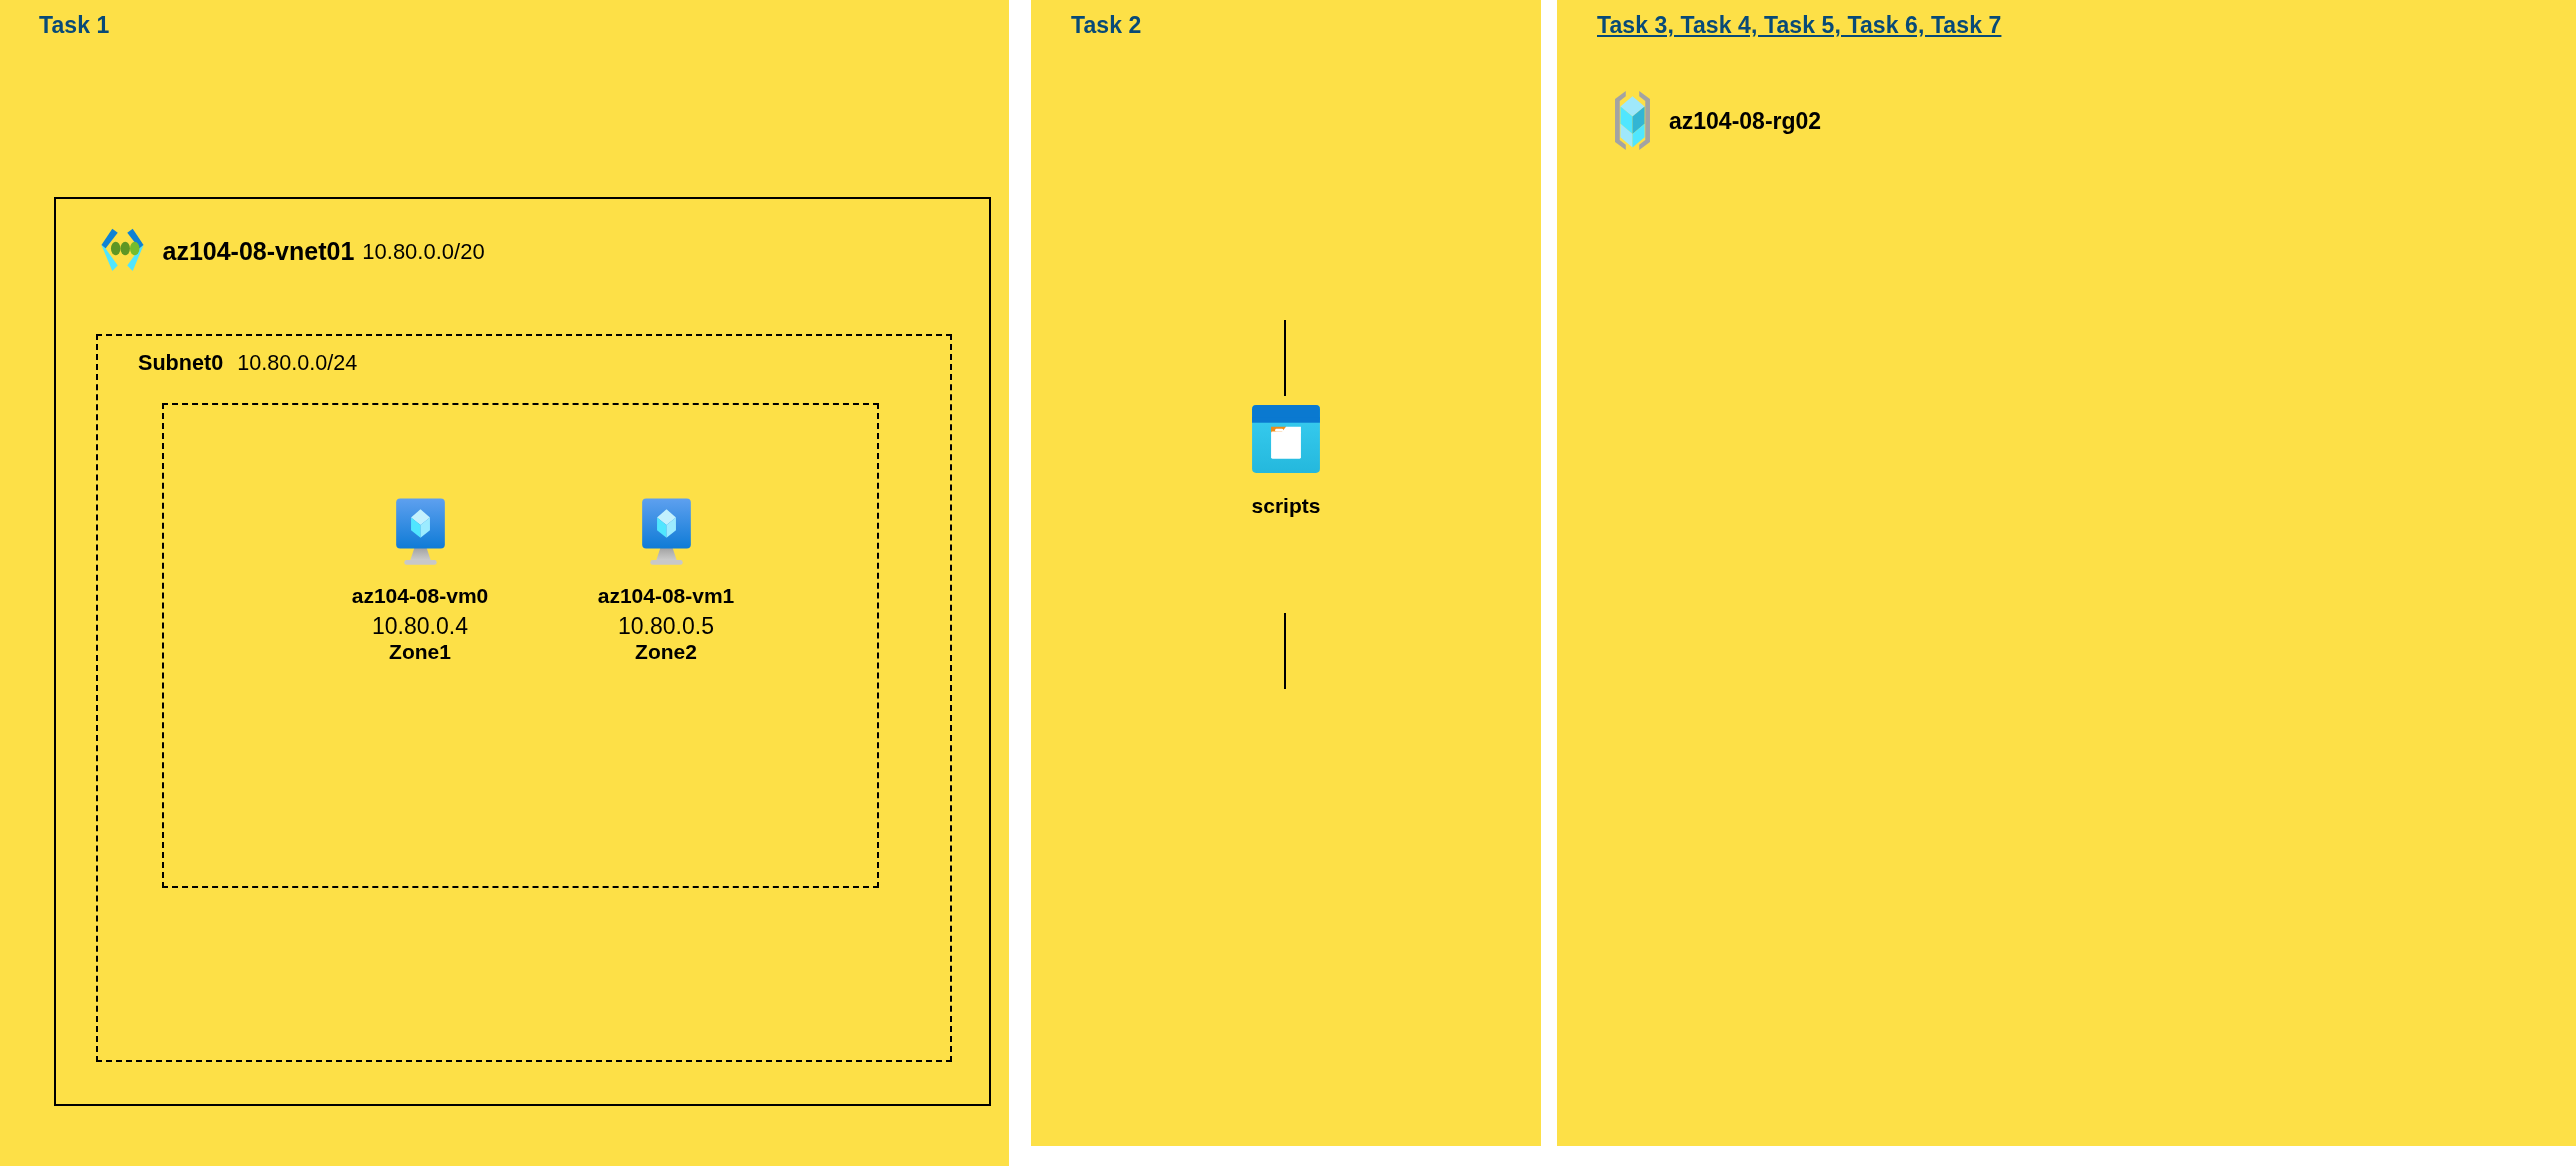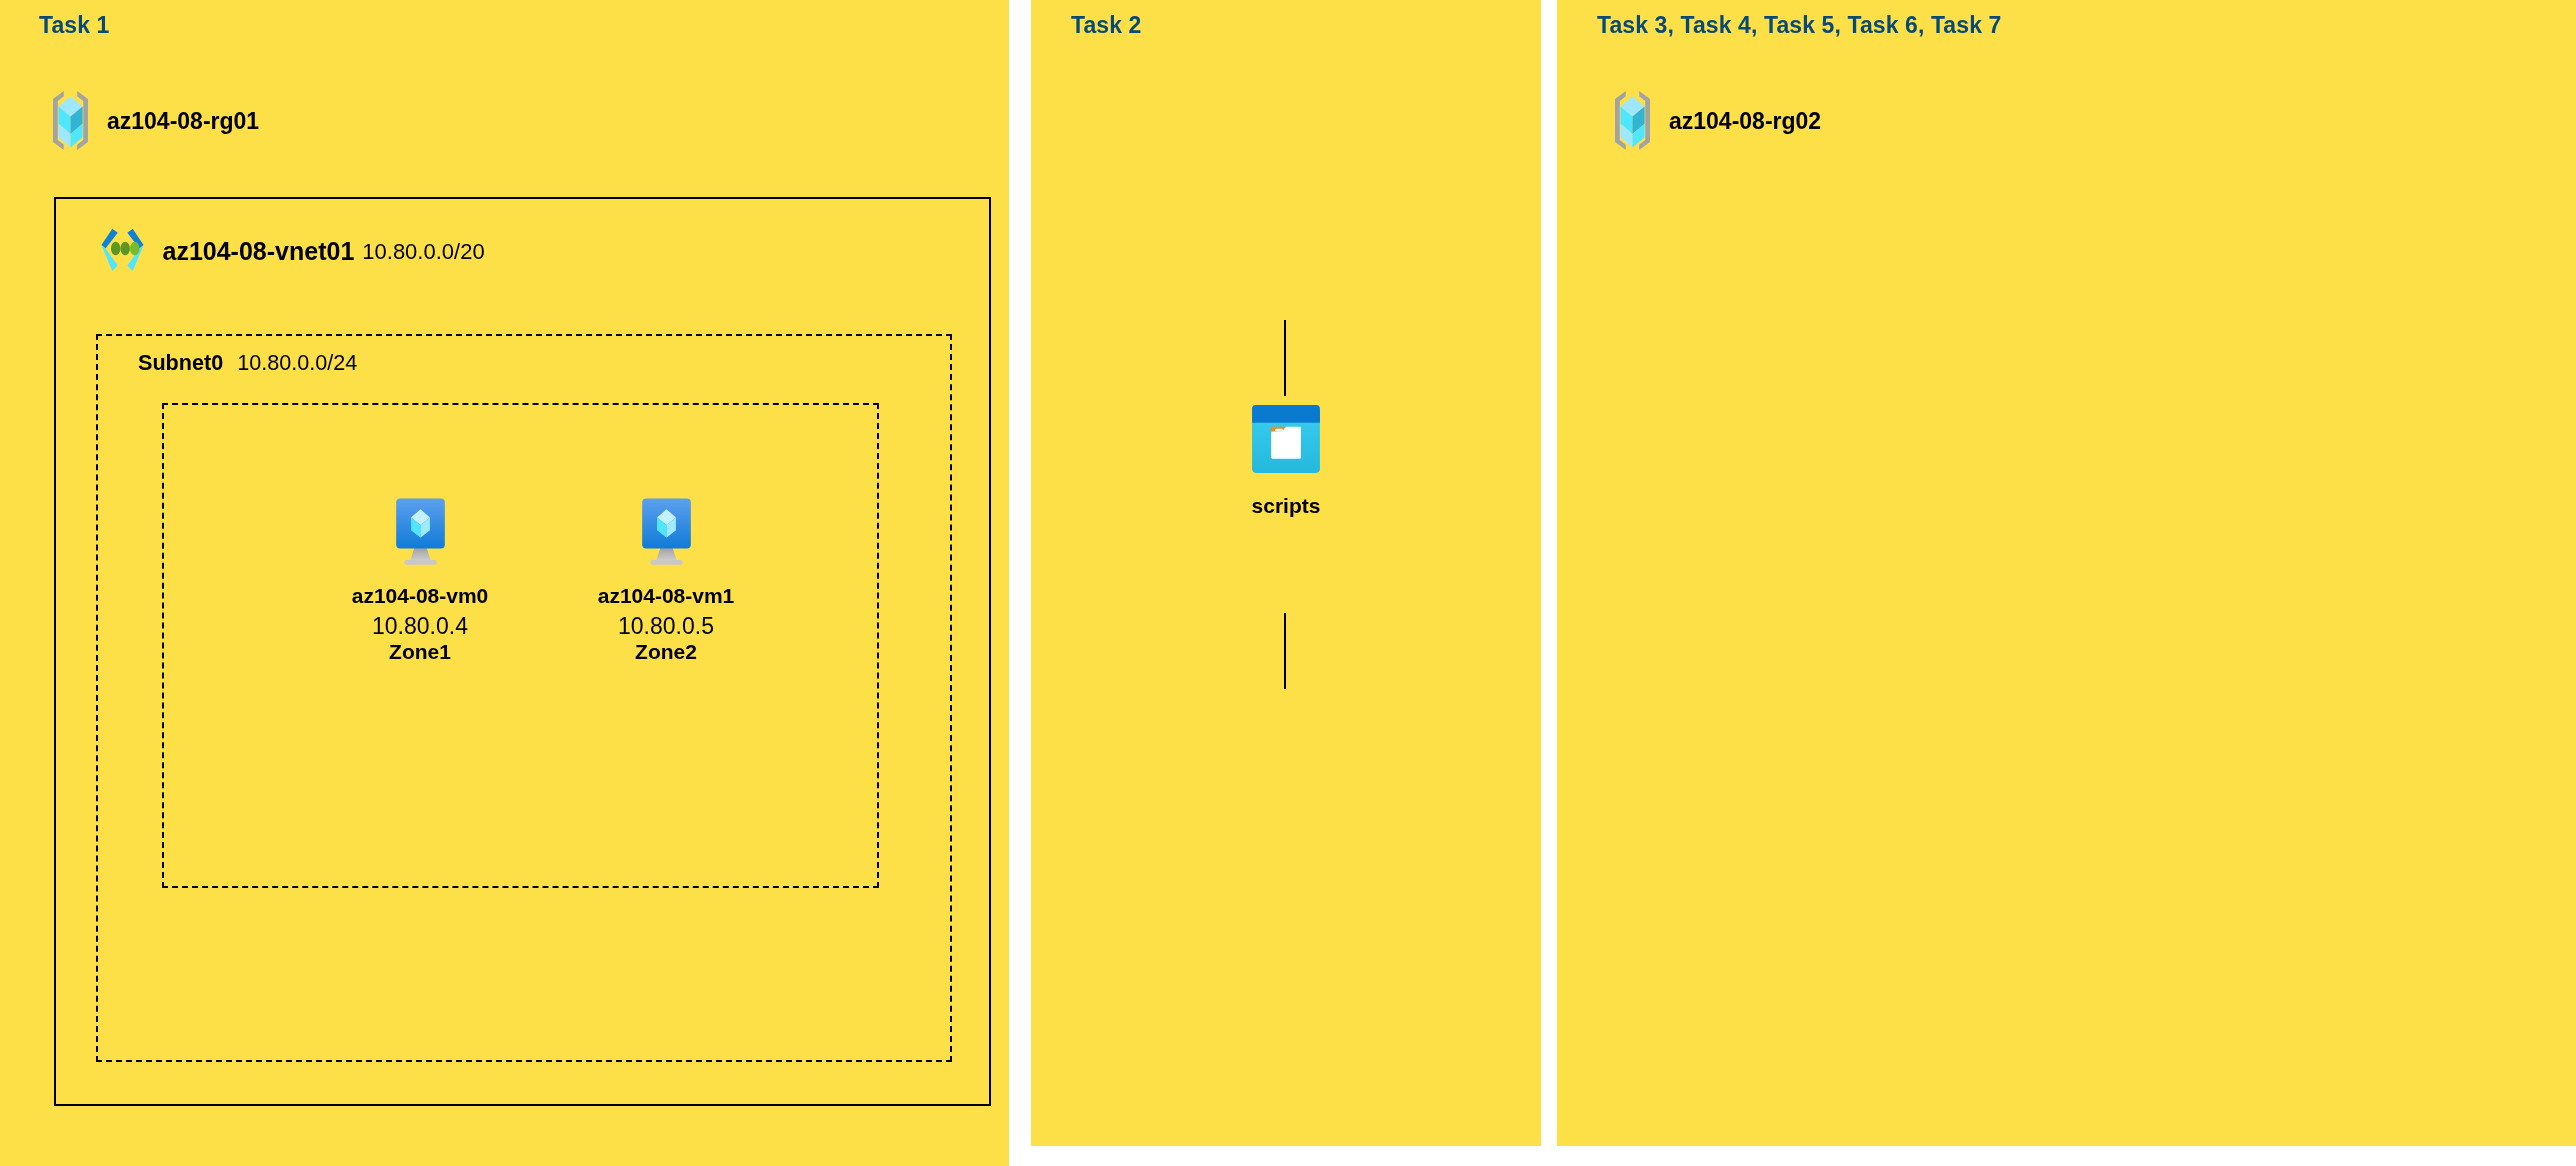--- a/index.html
+++ b/index.html
@@ -17,21 +17,21 @@
   #panel-task2 { left: 1031px; top: 0; width: 510px;  height: 1146px; }
   #panel-task3 { left: 1557px; top: 0; width: 1019px; height: 1146px; }
 
   .task-title {
     position: absolute;
     font-size: 23px; font-weight: bold; color: #084a77;
     letter-spacing: 0.1px; white-space: nowrap;
   }
   #title-task1 { left: 39px;  top: 12px; }
   #title-task2 { left: 40px;  top: 12px; }
-  #title-task3 { left: 40px;  top: 12px; }
+  #title-task3 { left: 40px;  top: 12px; text-decoration: underline; }
 
   
   .rg-header { position: absolute; display: flex; align-items: center; }
   #rg-header-1 { left: 49px;  top: 88px; }
   #rg-header-2 { left: 54px;  top: 88px; align-items: center; }
   .rg-label { font-size: 23px; font-weight: bold; color: #000; margin-left: 15px; white-space: nowrap; }
 
   
   .vnet-box { position: absolute; border: 2.7px solid #000; background: transparent; }
   #vnet-box-1 { left: 54px;  top: 197px; width: 937px; height: 909px; }
@@ -81,34 +81,20 @@
   .gap-z { }
 </style>
 </head>
 <body>
 
 <div class="canvas">
 
   <div class="panel" id="panel-task1">
     <div class="task-title" id="title-task1">Task 1</div>
 
-    <div class="rg-header" id="rg-header-1">
-      <span>
-        <svg width="43" height="65" viewBox="0 0 64 96">
-          <path d="M22 4 L6 16 L6 80 L22 92 L22 84 L13 77 L13 19 L22 12 Z" fill="#a3a3a3"></path>
-          <path d="M42 4 L58 16 L58 80 L42 92 L42 84 L51 77 L51 19 L42 12 Z" fill="#a3a3a3"></path>
-          <polygon points="32,12 50,27 32,42 14,27" fill="#9fe8fb"></polygon>
-          <polygon points="14,27 32,42 32,68 14,53" fill="#50e6ff"></polygon>
-          <polygon points="50,27 32,42 32,68 50,53" fill="#32b5d4"></polygon>
-          <polygon points="14,53 32,68 32,88 14,73" fill="#9fe8fb"></polygon>
-          <polygon points="50,53 32,68 32,88 50,73" fill="#50e6ff"></polygon>
-        </svg>
-      </span>
-      <span class="rg-label">az104-08-rg01</span>
-    </div>
 
     <div class="vnet-box" id="vnet-box-1">
 
       <div class="vnet-header" id="vnet-header-1">
         <span>
           <svg width="53" height="49" viewBox="0 0 78 72">
             <polygon points="24,4 32,10 14,33 8,28" fill="#0f82d4"></polygon>
             <polygon points="8,28 14,33 32,58 24,66" fill="#50e6ff"></polygon>
             <polygon points="54,4 46,10 64,33 70,28" fill="#0f82d4"></polygon>
             <polygon points="70,28 64,33 46,58 54,66" fill="#50e6ff"></polygon>

